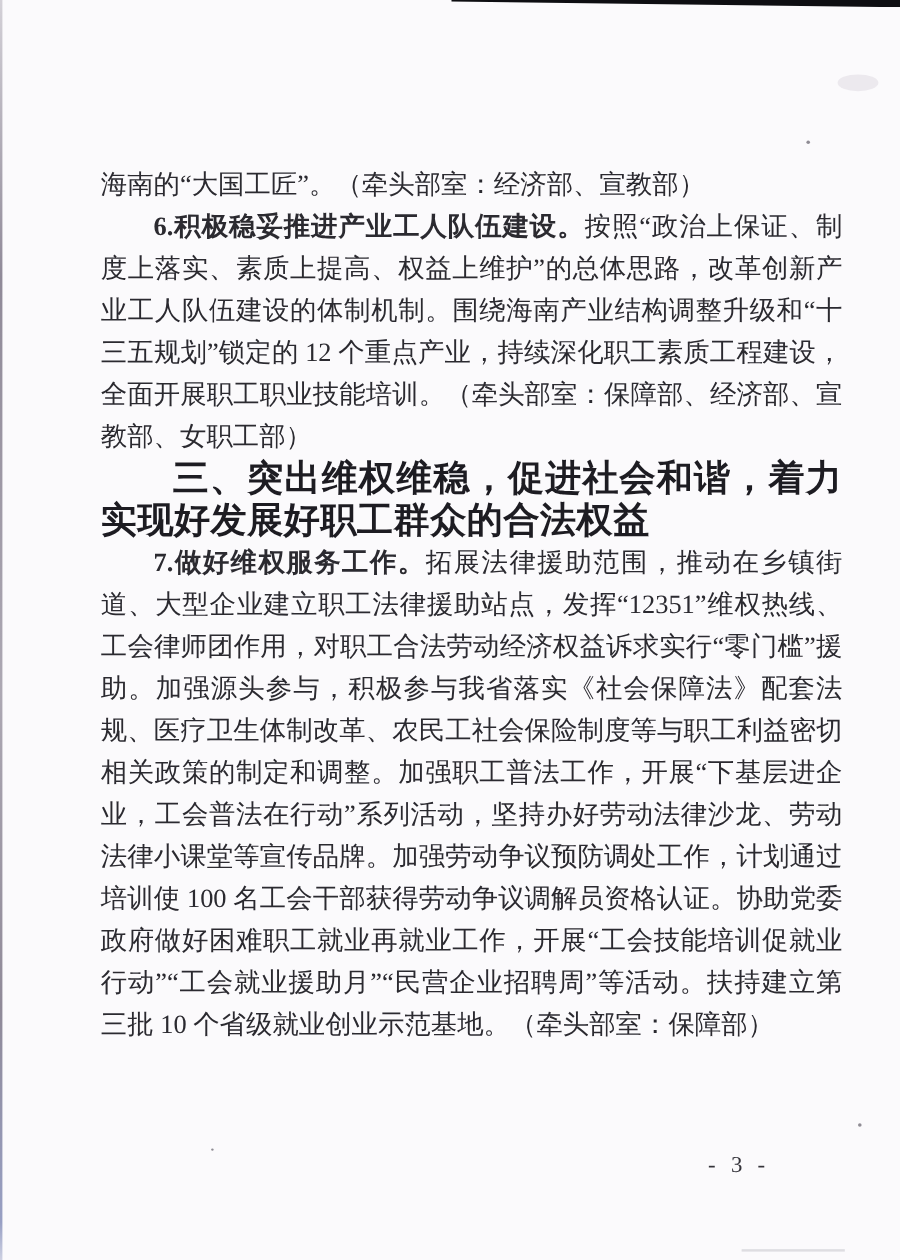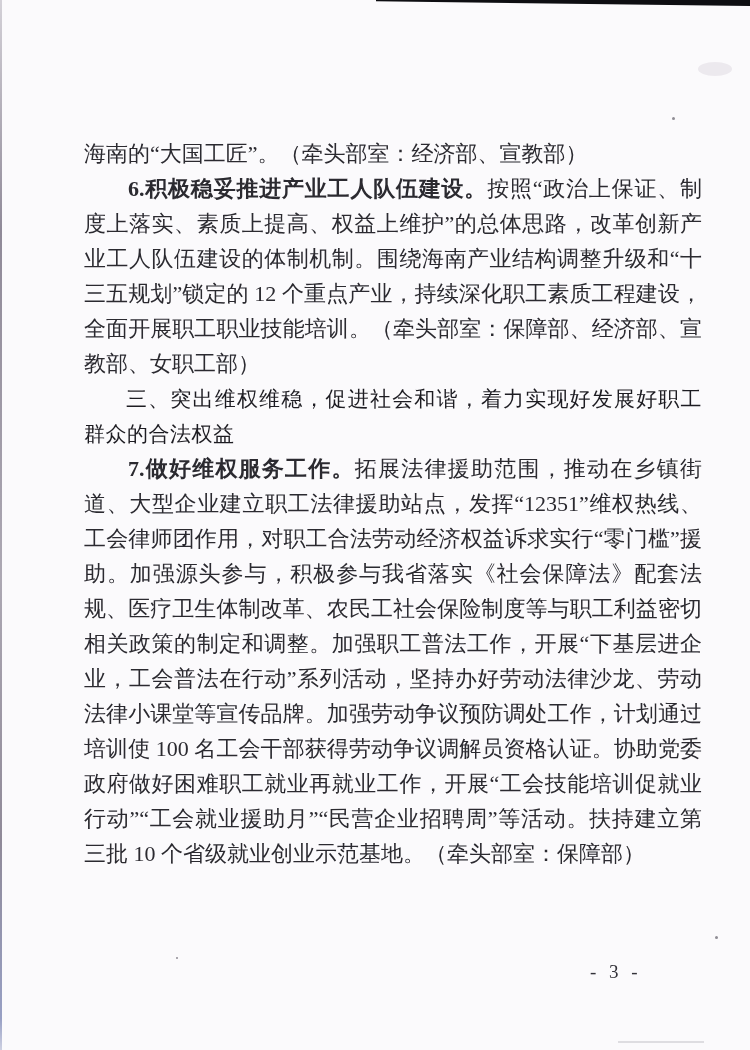--- a/index.html
+++ b/index.html
@@ -76,22 +76,22 @@
     text-indent: 2em;
   }
   p.body.no-indent { text-indent: 0; }
   p.body .lead {
     font-weight: 600; 
     font-family: Liberation Serif, serif;
   }
   h2.heading {
     margin: 0;
     font-family: "Liberation Sans", sans-serif;
-    font-weight: 400;
-    font-size: 21px;
+    font-weight: 700;
+    font-size: 30px;
     line-height: 35px;
     text-indent: 2em;
     letter-spacing: 0.5px;
     color: #1d1c22;
   }
 
   
   .page-number {
     position: absolute;
     top: 961px;

